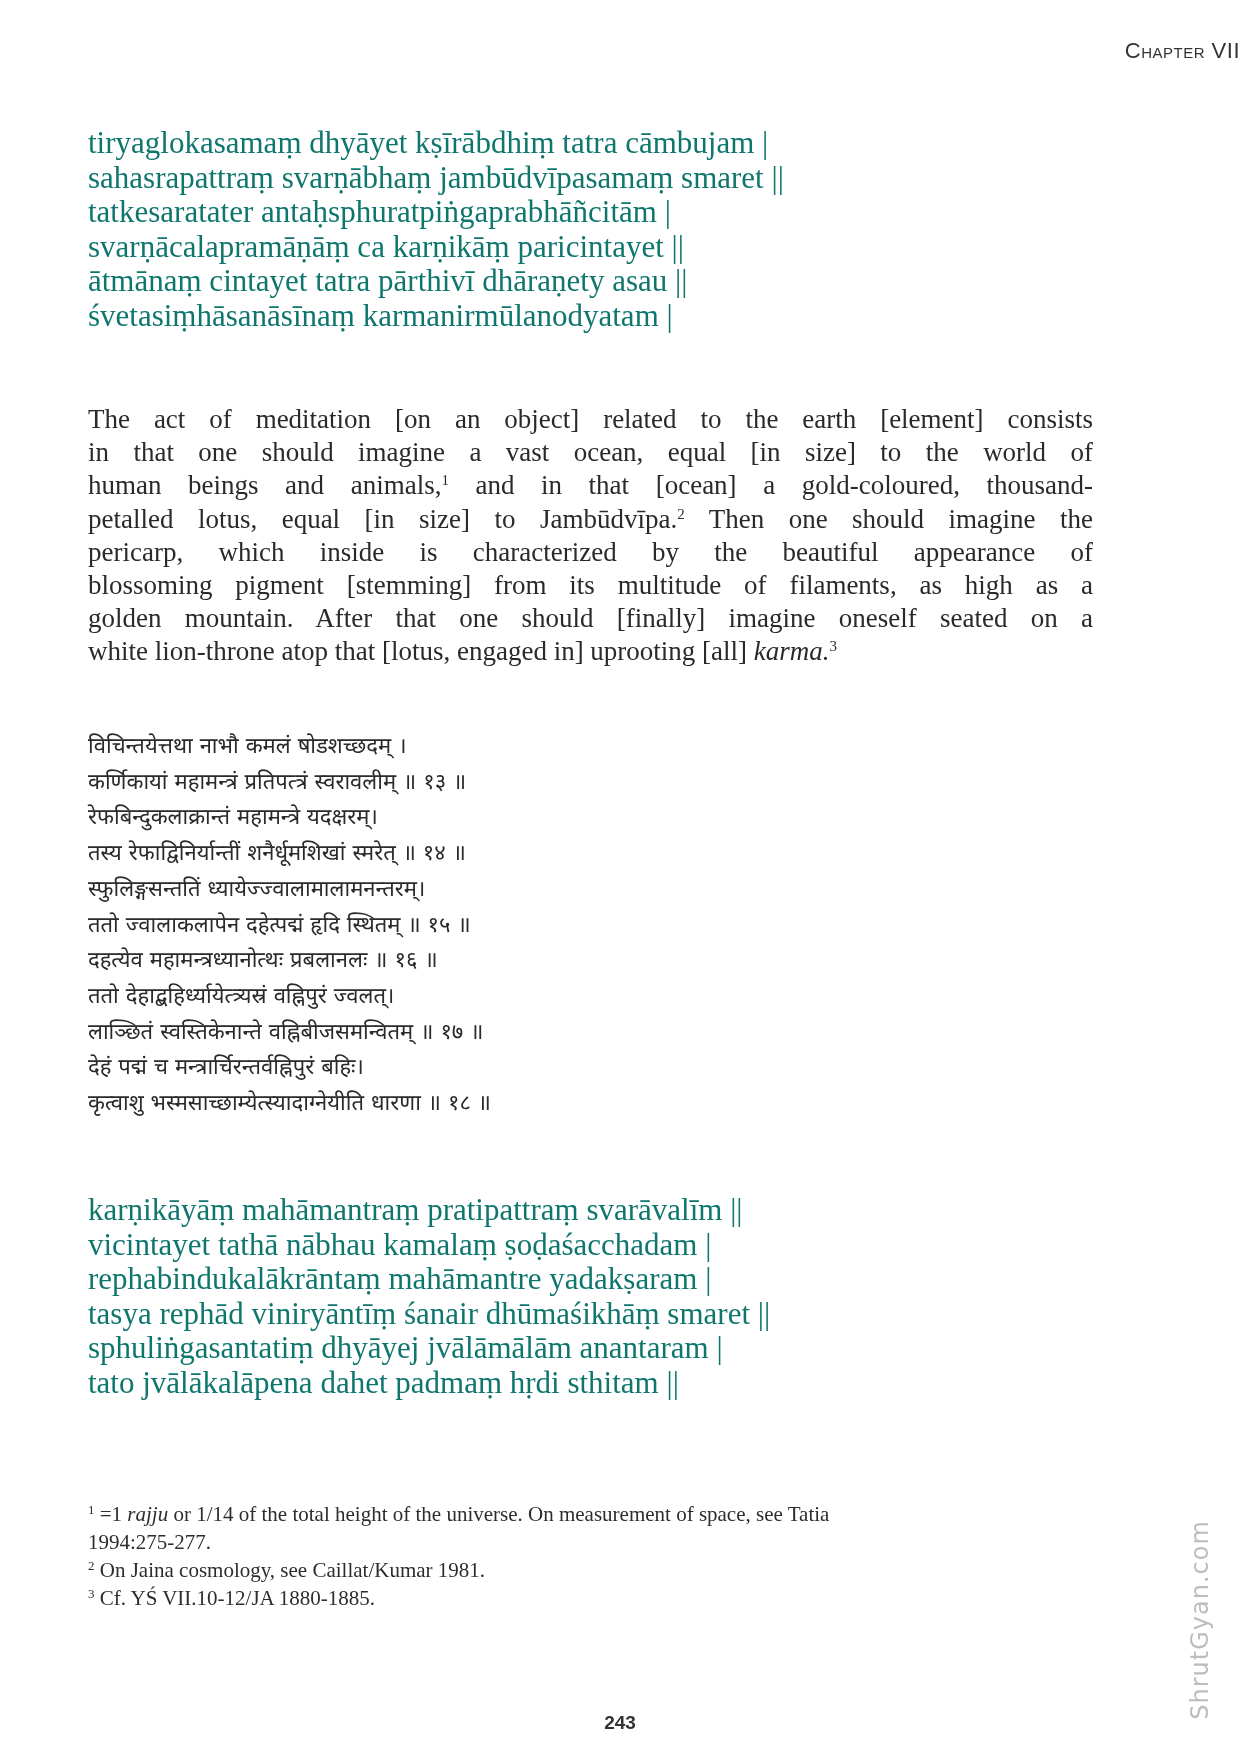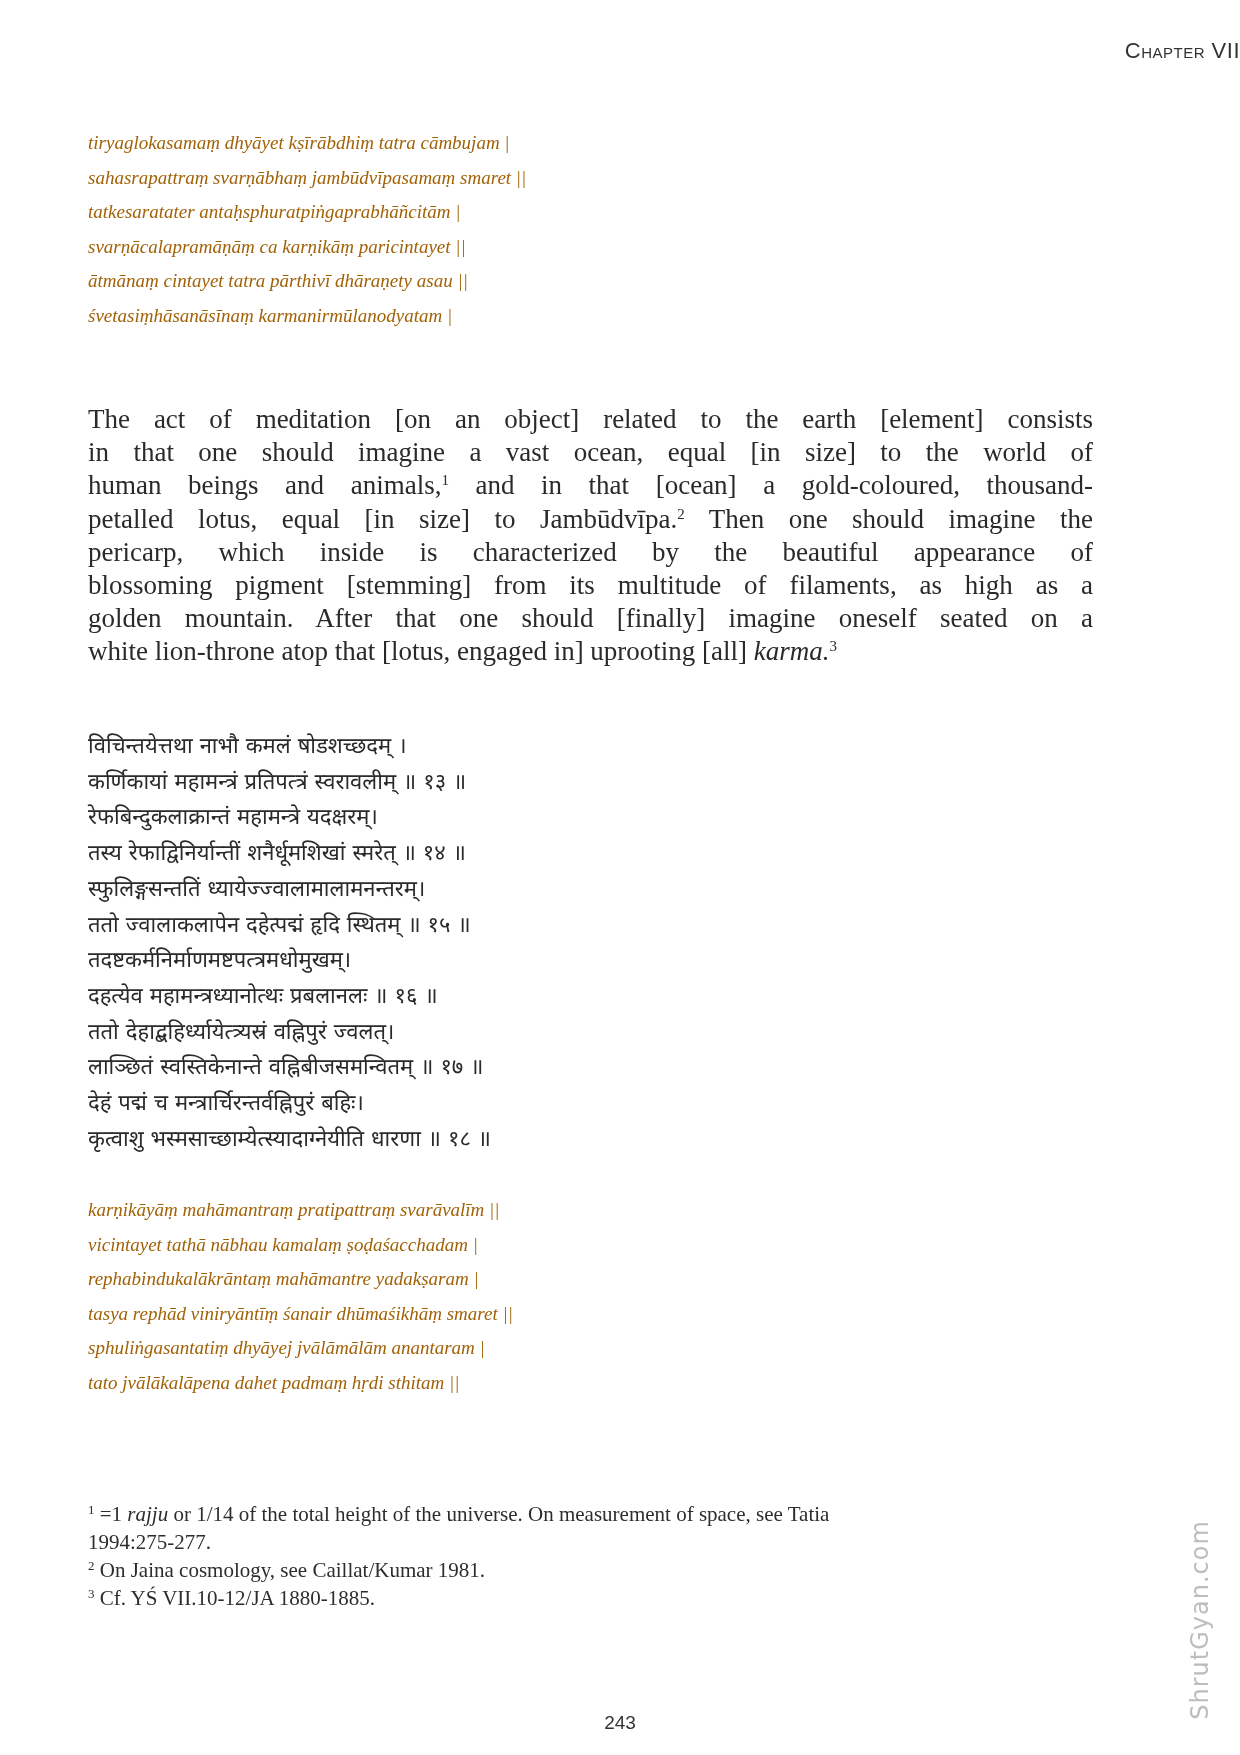--- a/index.html
+++ b/index.html
@@ -10,22 +10,22 @@
     }
     .page { position: absolute; left: 0; top: 0; width: 1240px; height: 1755px; }
     .running-head {
       position: absolute; left: 0; top: 38px; width: 1240px; text-align: right;
       font-family: "Liberation Sans", "DejaVu Sans", sans-serif;
       font-size: 22px; letter-spacing: 0.5px; color: #333;
       font-variant: small-caps;
     }
     .block { position: absolute; left: 88px; width: 1000px; }
     .verse-it .line {
-      font-family: "Liberation Serif", serif; font-style: italic;
-      font-size: 19px; line-height: 34.5px; white-space: nowrap; color: #a16207;
+      font-family: "Liberation Serif", serif; 
+      font-size: 31px; line-height: 34.5px; white-space: nowrap; color: #0f766e;
     }
     .verse-it-1 { top: 126px; }
     .verse-it-2 { top: 1193px; }
     .prose {
       top: 403px; width: 1005px;
       font-family: "Liberation Serif", serif; font-size: 27px; line-height: 33.2px;
       text-align: justify; color: #2a2a2a;
     }
     .prose .line { display: block; text-align: justify; text-align-last: justify; white-space: nowrap; }
     .prose .line.last { text-align-last: left; }
@@ -35,21 +35,21 @@
       font-family: "DejaVu Sans", sans-serif; font-size: 22px; line-height: 35.7px;
       white-space: nowrap; color: #2a2a2a;
     }
     .footnotes { top: 1500px; width: 1005px; }
     .footnotes .fn {
       font-family: "Liberation Serif", serif; font-size: 21px; line-height: 28px; color: #2d2d2d;
     }
     .footnotes sup { font-size: 13px; vertical-align: 7px; line-height: 0; }
     .page-number {
       position: absolute; left: 0; top: 1712px; width: 1240px; text-align: center;
-      font-family: "Liberation Sans", sans-serif; font-size: 19px; color: #333; font-weight: normal;
+      font-family: "Liberation Sans", sans-serif; font-size: 19px; color: #333; font-weight: bold;
     }
     .watermark {
       position: absolute; left: 1200px; top: 1620px;
       transform: translate(-50%, -50%) rotate(-90deg);
       font-family: "DejaVu Sans", sans-serif; font-size: 24px; color: #bdbdbd;
       letter-spacing: 1px; white-space: nowrap;
     }
     i.em { font-style: italic; }
   </style>
 </head>
@@ -79,21 +79,20 @@
     <span class="line last"><span>white lion-throne atop that [lotus, engaged in] uprooting [all] </span><i class="em">karma.</i><sup>3</sup></span>
   </div>
 
   <div class="block deva">
     <div class="line">विचिन्तयेत्तथा नाभौ कमलं षोडशच्छदम् ।</div>
     <div class="line">कर्णिकायां महामन्त्रं प्रतिपत्त्रं स्वरावलीम् ॥ १३ ॥</div>
     <div class="line">रेफबिन्दुकलाक्रान्तं महामन्त्रे यदक्षरम्।</div>
     <div class="line">तस्य रेफाद्विनिर्यान्तीं शनैर्धूमशिखां स्मरेत् ॥ १४ ॥</div>
     <div class="line">स्फुलिङ्गसन्ततिं ध्यायेज्ज्वालामालामनन्तरम्।</div>
     <div class="line">ततो ज्वालाकलापेन दहेत्पद्मं हृदि स्थितम् ॥ १५ ॥</div>
-    <div class="line">तदष्टकर्मनिर्माणमष्टपत्त्रमधोमुखम्।</div>
     <div class="line">दहत्येव महामन्त्रध्यानोत्थः प्रबलानलः ॥ १६ ॥</div>
     <div class="line">ततो देहाद्बहिर्ध्यायेत्त्र्यस्रं वह्निपुरं ज्वलत्।</div>
     <div class="line">लाञ्छितं स्वस्तिकेनान्ते वह्निबीजसमन्वितम् ॥ १७ ॥</div>
     <div class="line">देहं पद्मं च मन्त्रार्चिरन्तर्वह्निपुरं बहिः।</div>
     <div class="line">कृत्वाशु भस्मसाच्छाम्येत्स्यादाग्नेयीति धारणा ॥ १८ ॥</div>
   </div>
 
   <div class="block verse-it verse-it-2">
     <div class="line">karṇikāyāṃ mahāmantraṃ pratipattraṃ svarāvalīm ||</div>
     <div class="line">vicintayet tathā nābhau kamalaṃ ṣoḍaśacchadam |</div>

